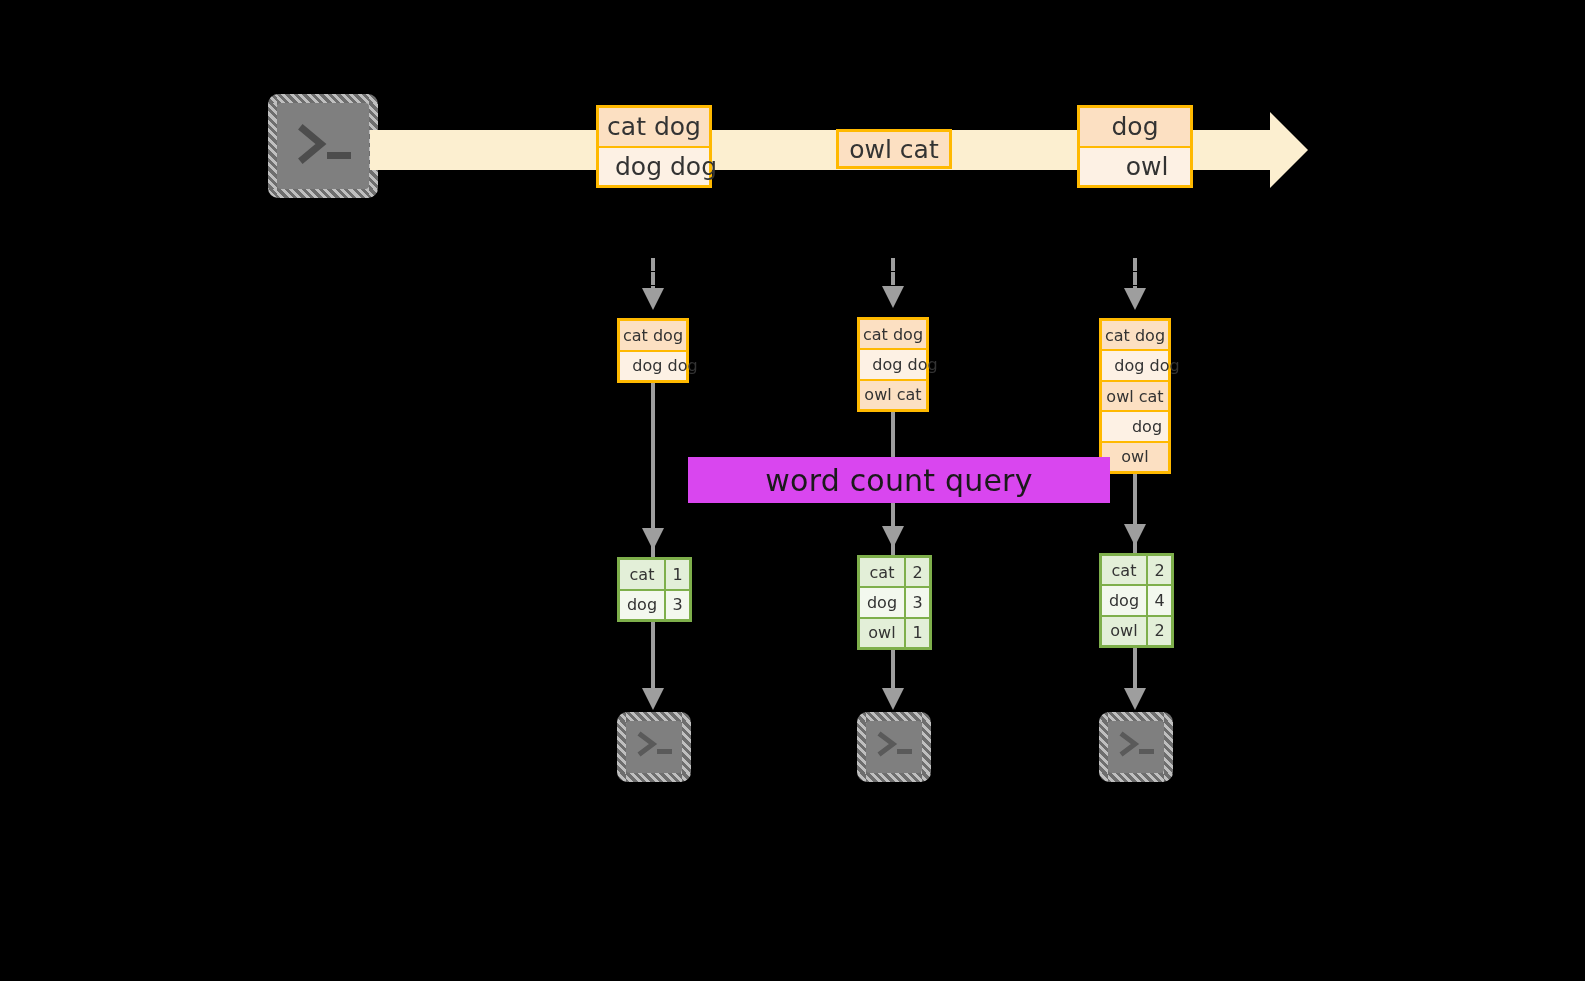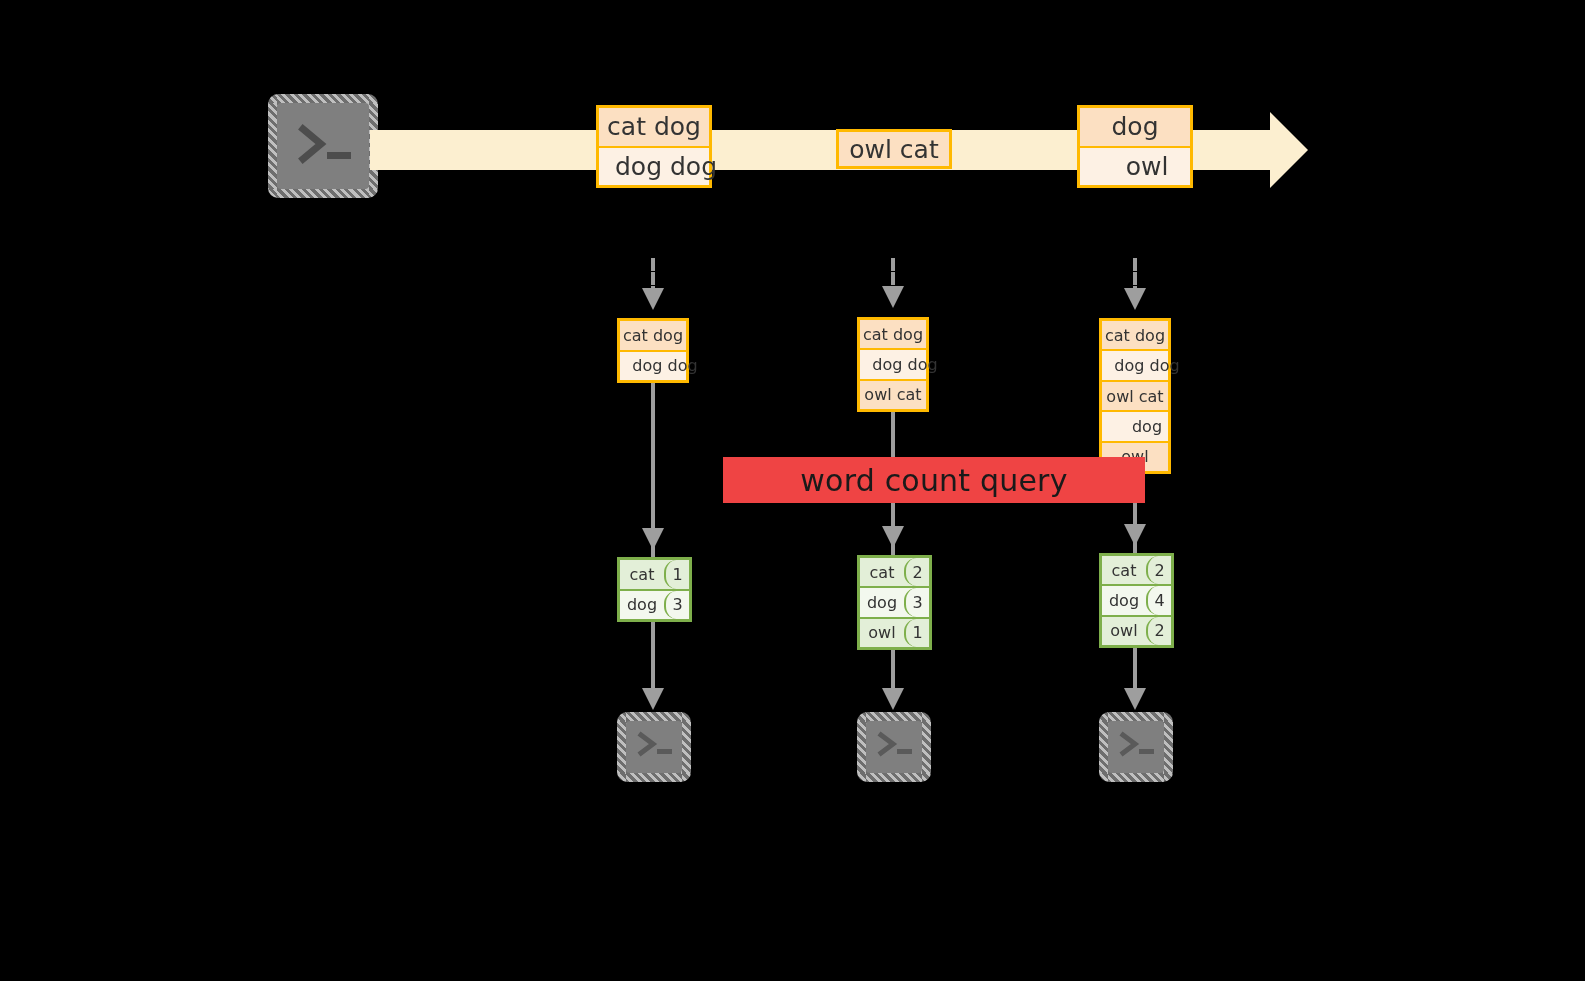--- a/index.html
+++ b/index.html
@@ -100,21 +100,20 @@
     display: flex;
   }
   .gtable .grow + .grow { border-top: 2px solid #7EAF4B; }
   .gtable .gcell {
     display: flex;
     align-items: center;
     justify-content: center;
     font-size: 16px;
     color: #333333;
     white-space: nowrap;
-    border-radius: 14px;
   }
   .gtable .gcell.word { flex: 0 0 44px; }
   .gtable .gcell.num  { flex: 1 1 auto; border-left: 2px solid #7EAF4B; }
   .gfill-a { background: #E3EFD8; }
   .gfill-b { background: #F3F8EE; }
 
   
   .vline {
     position: absolute;
     background: #9e9e9e;
@@ -134,28 +133,27 @@
     position: absolute;
     width: 0; height: 0;
     border-left: 11px solid transparent;
     border-right: 11px solid transparent;
     border-top: 22px solid #9e9e9e;
   }
 
   
   .query-label {
     position: absolute;
-    background: #ef4444;
+    background: #d946ef;
     display: flex;
     align-items: center;
     justify-content: center;
     color: #1a1a1a;
     font-size: 30px;
     letter-spacing: 0.2px;
-    margin-left: 35px;
   }
 </style>
 </head>
 <body>
 
 <div id="stage">
 
   <div class="term" style="left:268px; top:94px; width:110px; height:104px;">
     <div class="inner"></div>
     <svg width="110" height="104" viewBox="0 0 110 104">

